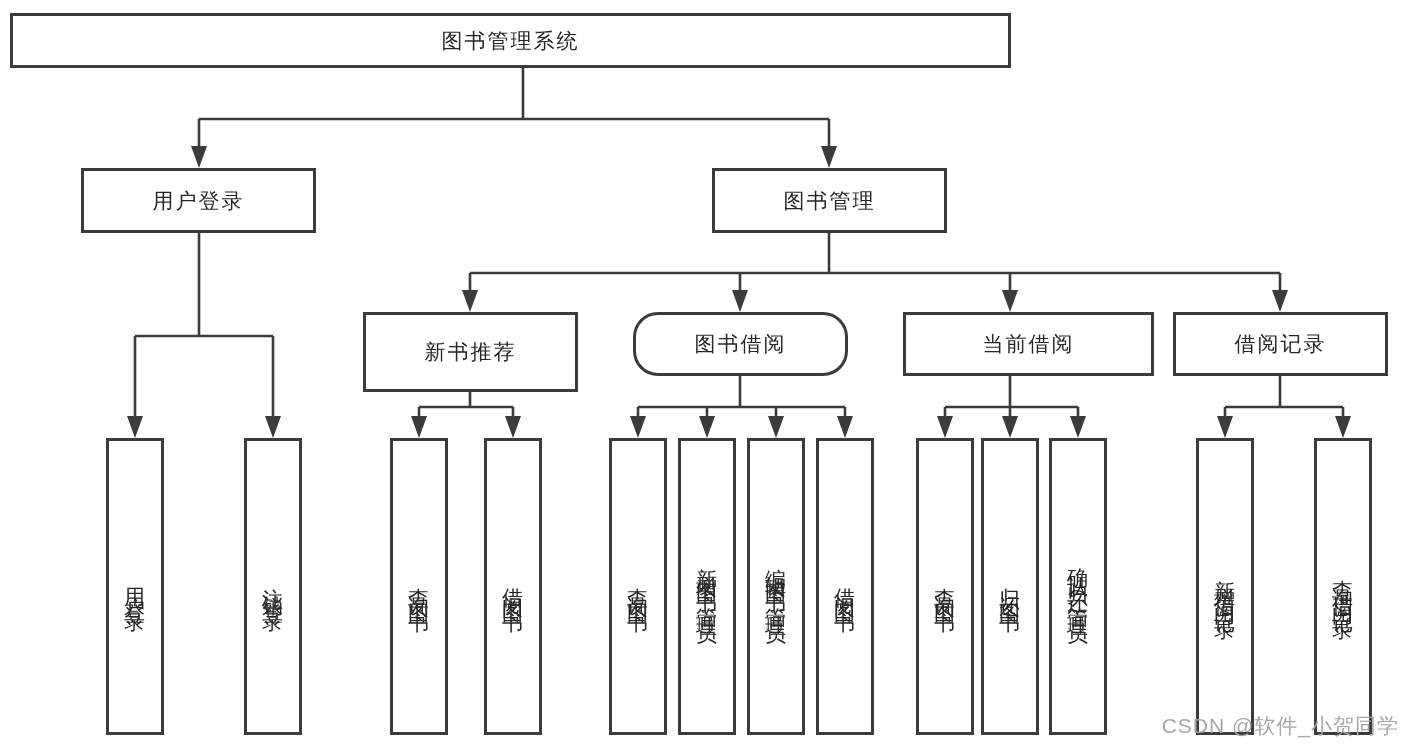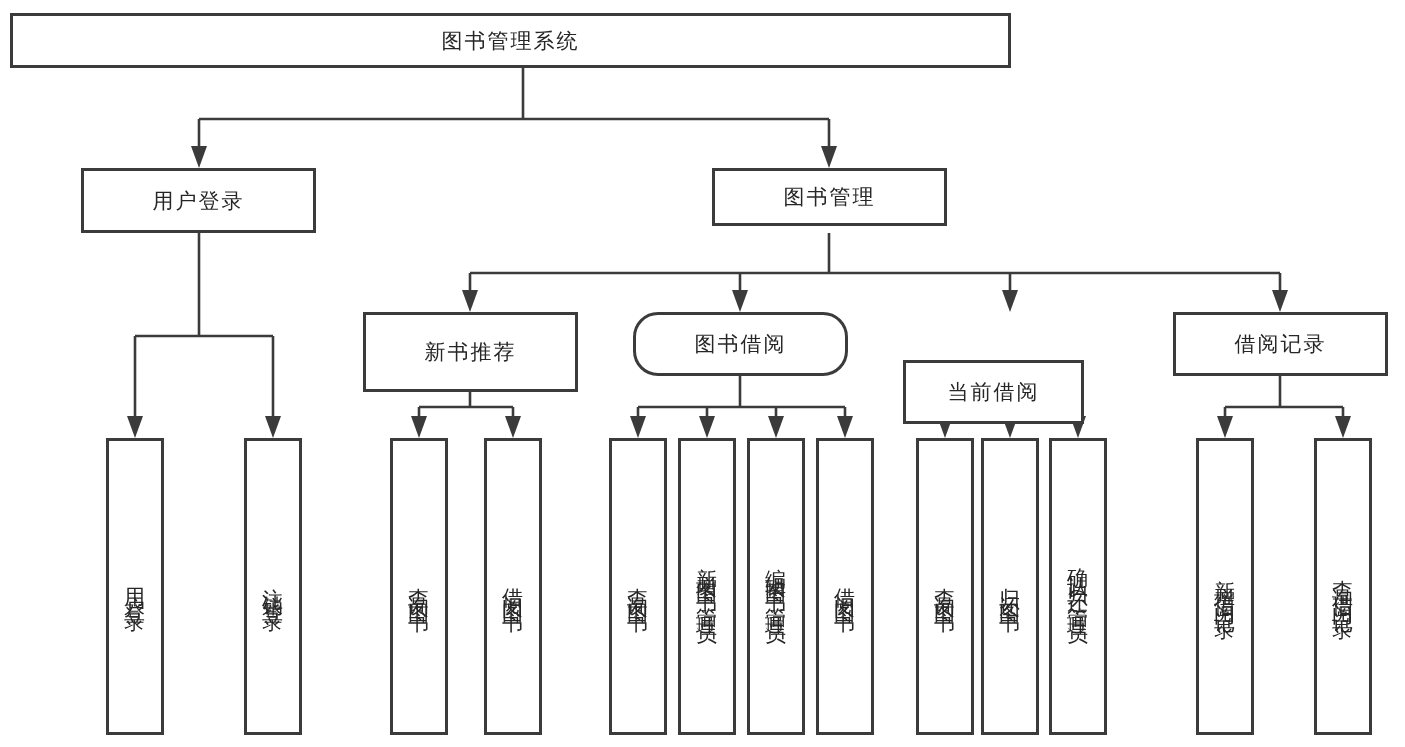--- a/index.html
+++ b/index.html
@@ -36,24 +36,24 @@
   .v{
     writing-mode:vertical-rl;
     text-orientation:mixed;
     letter-spacing:8px;
     line-height:1;
     font-size:21px;
   }
   
   #n-root            {left:10px;  top:13px;  width:1001px; height:55px;}
   #n-user-login      {left:81px;  top:168px; width:235px;  height:65px;}
-  #n-book-mgmt       {left:712px; top:168px; width:235px;  height:58px;}
+  #n-book-mgmt       {left:712px; top:168px; width:235px;  height:65px;}
   #n-new-book-rec    {left:363px; top:312px; width:215px;  height:80px;font-family:Liberation Mono, monospace;}
   #n-book-borrow     {left:633px; top:312px; width:215px;  height:64px;border-radius:25px;}
-  #n-current-borrow  {left:903px; top:312px; width:181px;  height:64px;margin-top:48px;}
+  #n-current-borrow  {left:903px; top:312px; width:251px;  height:64px;}
   #n-borrow-records  {left:1173px;top:312px; width:215px;  height:64px;}
   .leaf{top:438px;width:58px;height:297px;}
   #l-user-login  {left:106px;}
   #l-logout      {left:244px;}
   #l-nbr-query   {left:390px;}
   #l-nbr-borrow  {left:484px;}
   #l-bb-query    {left:609px;}
   #l-bb-add      {left:678px;}
   #l-bb-edit     {left:747px;}
   #l-bb-borrow   {left:816px;}
@@ -196,14 +196,15 @@
   <div class="node leaf v" id="l-cb-confirm">
     <span>确认归还（管理员）</span>
   </div>
   <div class="node leaf v" id="l-br-add">
     <span>新增借阅记录</span>
   </div>
   <div class="node leaf v" id="l-br-query">
     <span>查询借阅记录</span>
   </div>
 
+  <div id="watermark">CSDN @软件_小贺同学</div>
 
 </div>
 
 </body></html>

